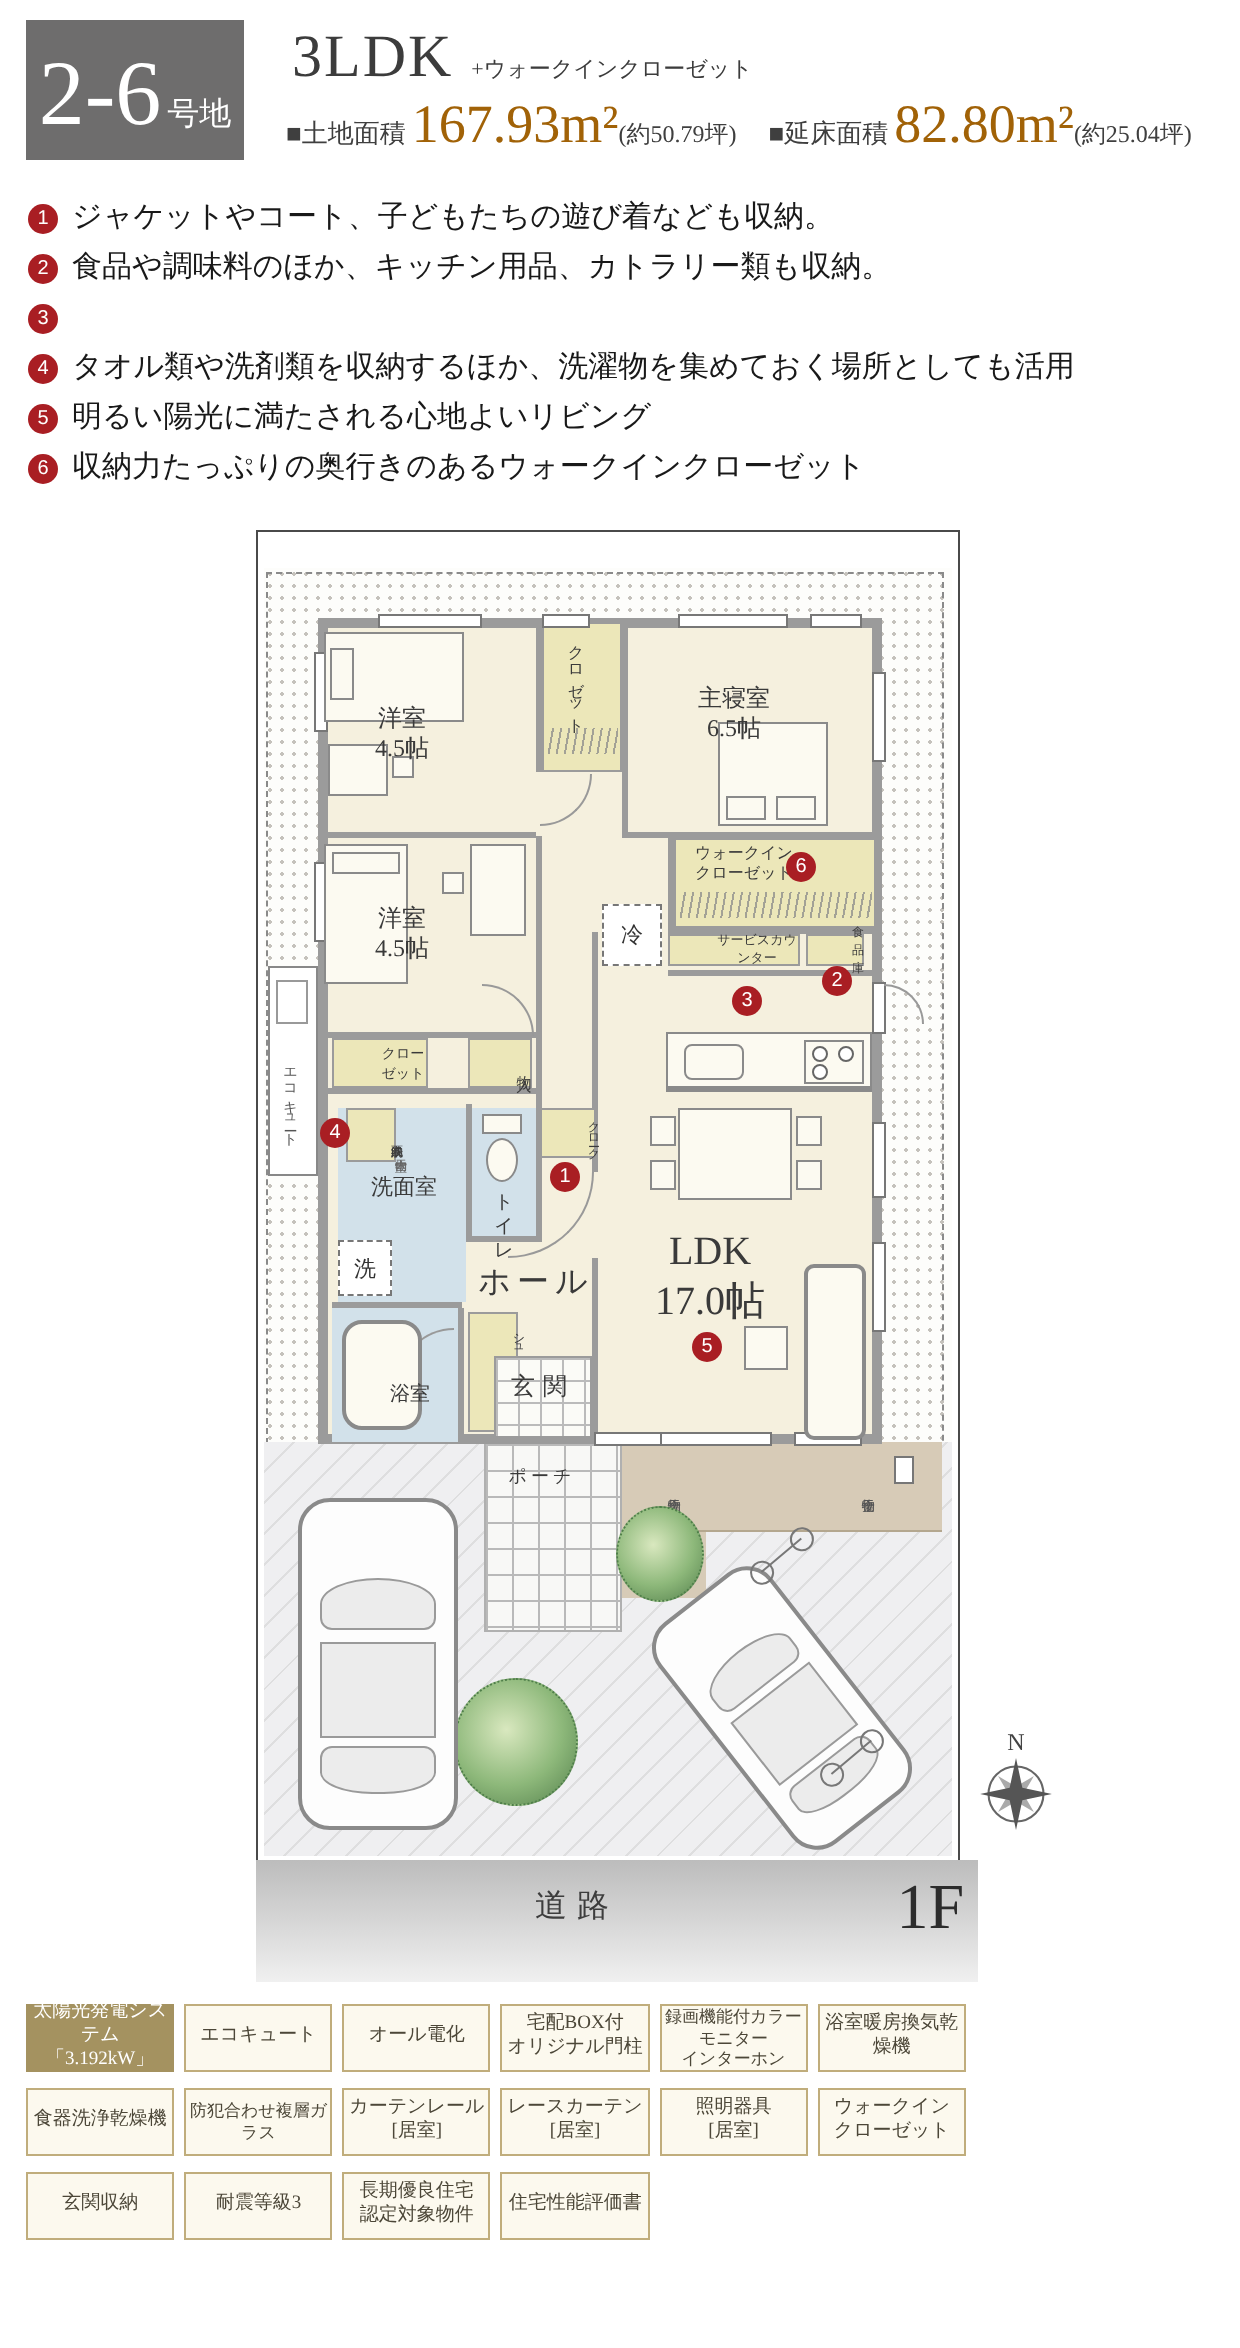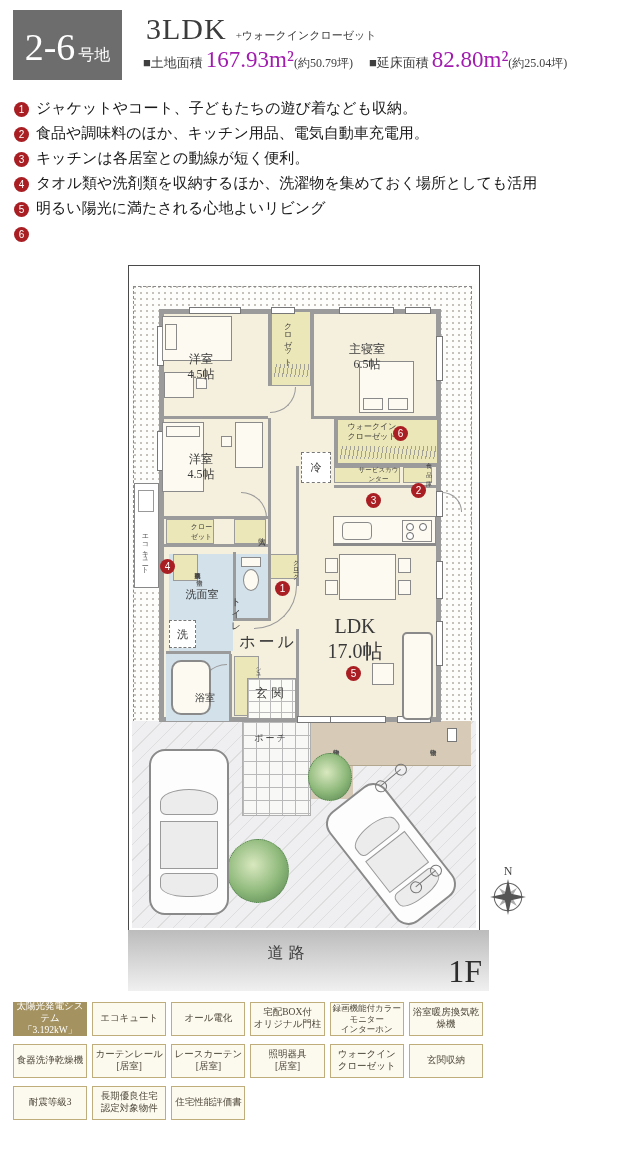--- a/index.html
+++ b/index.html
@@ -2,28 +2,28 @@
 <html><head>
 <meta charset="utf-8">
 <style>
   html,body{margin:0;padding:0;background:#fff;}
   .page{position:relative;width:620px;height:1174px;background:#fff;overflow:hidden;
         font-family:"Liberation Serif","DejaVu Serif",serif;color:#2f2f2f;}
   .abs{position:absolute;}
   
   .lot-box{left:13px;top:10px;width:109px;height:70px;background:#6e6d6d;color:#fff;
            display:flex;align-items:baseline;justify-content:center;padding-top:8px;box-sizing:border-box;}
-  .lot-num{font-size:38px;line-height:58px;}
+  .lot-num{font-size:46px;line-height:58px;}
   .lot-suffix{font-size:16px;margin-left:3px;}
   .title-line{left:146px;top:12px;display:flex;align-items:baseline;gap:9px;}
   .plan-type{font-size:30px;color:#3c3c3c;letter-spacing:1px;}
   .plan-extra{font-size:11px;color:#3c3c3c;}
   .area-line{left:143px;top:47px;display:flex;align-items:baseline;}
   .area-label{font-size:13px;color:#3f3f3f;}
-  .area-value{font-size:23px;color:#a21caf;margin-left:3px;}
+  .area-value{font-size:27px;color:#a16207;margin-left:3px;}
   .area-tsubo{font-size:12px;color:#3f3f3f;}
   .gap14{width:16px;}
   
   .features{left:14px;top:99px;width:596px;list-style:none;margin:0;padding:0;}
   .features li{display:flex;align-items:flex-start;height:25px;font-size:15px;color:#191919;}
   .badge, .fbadge{width:15px;height:15px;border-radius:50%;background:#a91e23;color:#fff;
          display:inline-flex;align-items:center;justify-content:center;
          font-family:"Liberation Sans","DejaVu Sans",sans-serif;font-size:10px;flex:none;}
   .fbadge{margin-right:7px;margin-top:3px;}
   
@@ -61,21 +61,21 @@
   .car{background:#fdfdfd;border:2px solid #8a8a8a;border-radius:16px;}
   .car .glass{position:absolute;left:9px;right:9px;border:1px solid #9a9a9a;background:#ececec;}
   .bike{width:38px;height:14px;}
   .bike span{position:absolute;width:12px;height:12px;border:1px solid #777;border-radius:50%;top:1px;}
   .bike i{position:absolute;left:6px;right:6px;top:6px;height:0;border-top:1.5px solid #777;}
   .burner{width:8px;height:8px;border:1px solid #666;border-radius:50%;background:#fff;}
   
   .road{left:128px;top:930px;width:361px;height:61px;background:linear-gradient(#bcbcbc,#f0f0f0);
         text-align:center;}
   .road-label{position:absolute;left:0;right:40px;top:13px;font-size:16px;letter-spacing:5px;color:#3d3d3d;}
-  .floor-label{position:absolute;right:7px;bottom:1px;font-size:32px;color:#2c2c2c;margin-top:18px;}
+  .floor-label{position:absolute;right:7px;bottom:19px;font-size:32px;color:#2c2c2c;margin-top:18px;}
   .compass{left:486px;top:864px;width:44px;height:56px;text-align:center;}
   .compass .n{font-size:12px;color:#444;line-height:14px;}
   
   .equip{left:13px;top:1002px;width:470px;display:grid;grid-template-columns:repeat(6,1fr);
          gap:8px 5px;grid-auto-rows:34px;}
   .ebox{border:1px solid #c0ad7c;background:#fcf9ee;color:#4c4738;display:flex;align-items:center;
         justify-content:center;text-align:center;font-size:9.5px;line-height:1.25;white-space:pre-line;padding:1px 1px;}
   .ebox.hl{background:#a49260;border-color:#a49260;color:#fff;}
   .ebox.dense{font-size:8.5px;}
 </style>
@@ -102,36 +102,36 @@
     <span class="area-tsubo">(約25.04坪)</span>
   </div>
 
   <ul class="abs features">
     <li>
         <span class="fbadge">1</span>
         <span>ジャケットやコート、子どもたちの遊び着なども収納。</span>
       </li>
     <li>
         <span class="fbadge">2</span>
-        <span>食品や調味料のほか、キッチン用品、電気自動車充電用。</span>
+        <span>食品や調味料のほか、キッチン用品、カトラリー類も収納。</span>
       </li>
     <li>
         <span class="fbadge">3</span>
-        <span>キッチンは各居室との動線が短く便利。</span>
       </li>
     <li>
         <span class="fbadge">4</span>
         <span>タオル類や洗剤類を収納するほか、洗濯物を集めておく場所としても活用</span>
       </li>
     <li>
         <span class="fbadge">5</span>
         <span>明るい陽光に満たされる心地よいリビング</span>
       </li>
     <li>
         <span class="fbadge">6</span>
+        <span>収納力たっぷりの奥行きのあるウォークインクローゼット</span>
       </li>
   </ul>
 
   <div class="abs plan">
     <div class="gravel"></div>
     <div class="bnd-t"></div>
     <div class="bnd-r"></div>
     <div class="bnd-l"></div>
 
     <div class="driveway"></div>
@@ -230,21 +230,21 @@
 4.5帖</div>
     <div class="rlabel" style="left:40px;top:186px;width:64px;font-size:12px">洋室
 4.5帖</div>
     <div class="rlabel" style="left:196px;top:76px;width:84px;font-size:12px">主寝室
 6.5帖</div>
     <div class="rlabel" style="left:209px;top:156px;width:68px;font-size:8px">ウォークイン
 クローゼット</div>
     <div class="rlabel" style="left:194px;top:348px;width:64px;font-size:20px">LDK
 17.0帖</div>
     <div class="rlabel" style="left:46px;top:322px;width:54px;font-size:11px">洗面室</div>
-    <div class="rlabel" style="left:100px;top:331px;width:14px;font-size:9.5px">トイレ</div>
+    <div class="rlabel" style="left:116px;top:331px;width:14px;font-size:9.5px">トイレ</div>
     <div class="rlabel" style="left:58px;top:426px;width:36px;font-size:10px">浴室</div>
     <div class="rlabel" style="left:110px;top:366px;width:58px;font-size:16px;letter-spacing:3px">ホール</div>
     <div class="rlabel" style="left:118px;top:420px;width:49px;font-size:12px;letter-spacing:4px">玄関</div>
     <div class="rlabel" style="left:116px;top:467px;width:52px;font-size:9px;letter-spacing:2px">ポーチ</div>
     <div class="rlabel v" style="left:153px;top:50px;height:48px;font-size:8px">クロゼット</div>
     <div class="rlabel v" style="left:66px;top:292px;height:34px;font-size:6px;color:#666">室内物干</div>
 
     <div style="left:5px;top:217px;width:25px;height:105px;background:#fff;border:1px solid #888"></div>
     <div style="left:9px;top:224px;width:16px;height:22px;border:1px solid #999"></div>
     <div class="rlabel v" style="left:11px;top:250px;height:66px;font-size:7px;color:#555">エコキュート</div>
@@ -301,20 +301,21 @@
     <div class="ebox hl">太陽光発電システム
 「3.192kW」</div>
     <div class="ebox">エコキュート</div>
     <div class="ebox">オール電化</div>
     <div class="ebox">宅配BOX付
 オリジナル門柱</div>
     <div class="ebox dense">録画機能付カラーモニター
 インターホン</div>
     <div class="ebox">浴室暖房換気乾燥機</div>
     <div class="ebox">食器洗浄乾燥機</div>
+    <div class="ebox dense">防犯合わせ複層ガラス</div>
     <div class="ebox">カーテンレール
 [居室]</div>
     <div class="ebox">レースカーテン
 [居室]</div>
     <div class="ebox">照明器具
 [居室]</div>
     <div class="ebox">ウォークイン
 クローゼット</div>
     <div class="ebox">玄関収納</div>
     <div class="ebox">耐震等級3</div>

